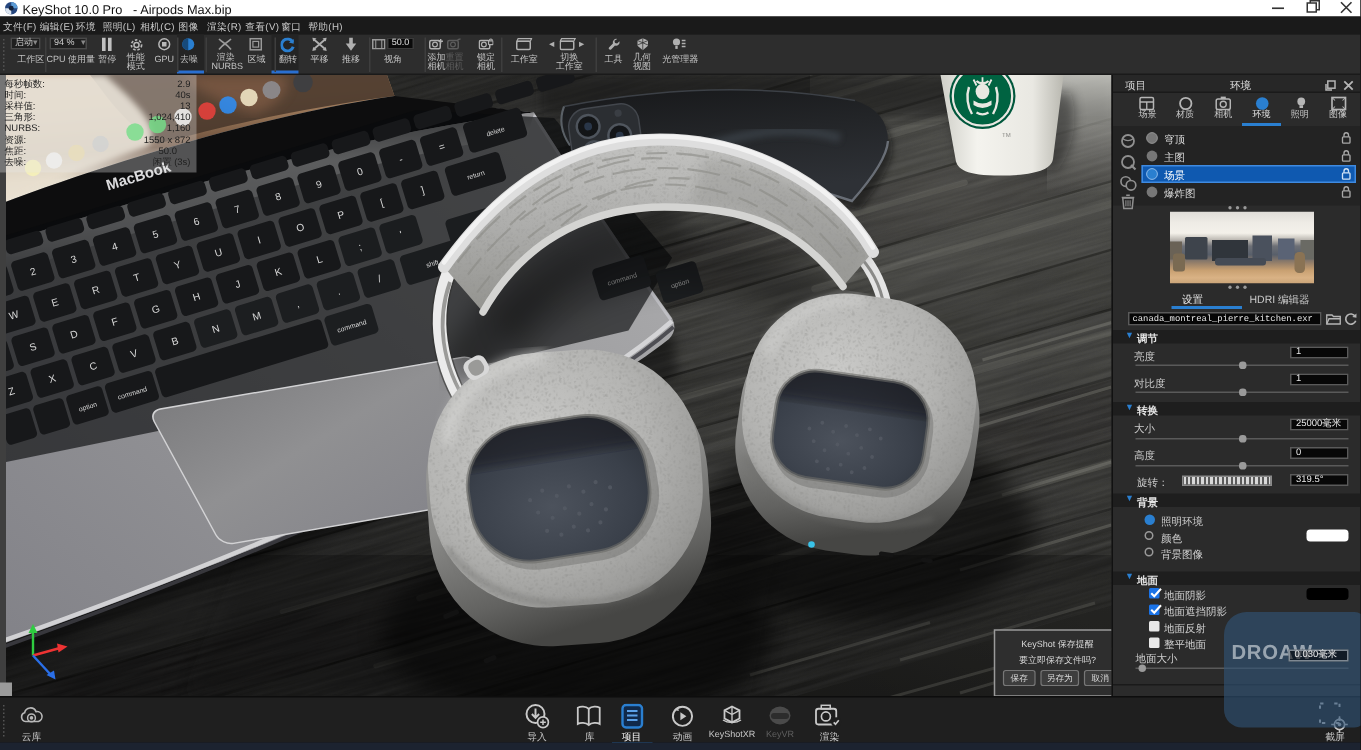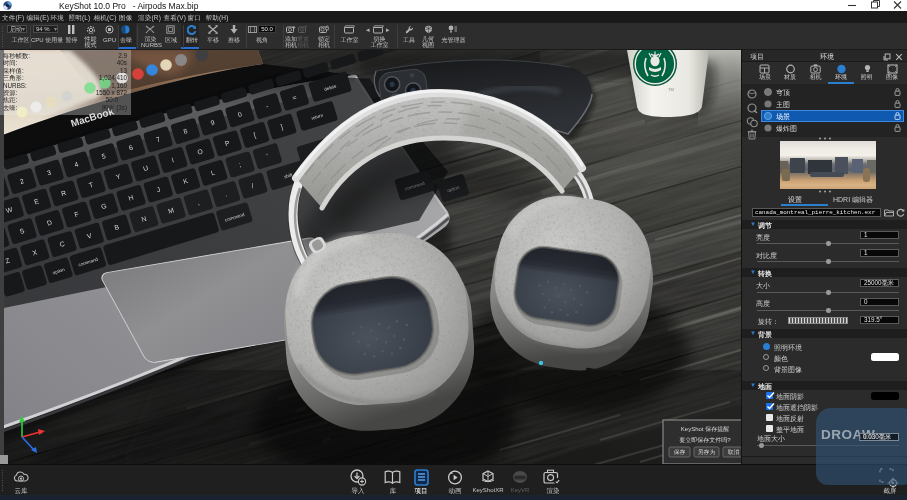--- a/index.html
+++ b/index.html
@@ -2,21 +2,21 @@
 <html><head>
 <meta charset="utf-8">
 <style>
   * { margin:0; padding:0; box-sizing:border-box; }
   html,body { width:907px; height:500px; overflow:hidden; background:#111; font-family:"Liberation Sans", sans-serif; }
   #app { position:relative; width:907px; height:500px; }
   .abs { position:absolute; }
 
   
   #titlebar { position:absolute; left:0; top:0; width:907px; height:11px; background:#ffffff; }
-  #titlebar .title { position:absolute; left:15px; top:0.5px; font-size:8.5px; color:#111; letter-spacing:0;margin-left:44px; }
+  #titlebar .title { position:absolute; left:15px; top:0.5px; font-size:8.5px; color:#111; letter-spacing:0; }
 
   
   #menubar { position:absolute; left:0; top:11px; width:907px; height:12px; background:#1a1a1a; color:#c9c9c9; font-size:6.5px; }
   #menubar span { position:absolute; top:3px; letter-spacing:0.2px; }
 
   
   #toolbar { position:absolute; left:0; top:23px; width:907px; height:27px; background:#2d2d2d; border-bottom:1px solid #1a1a1a; }
   .tsep { position:absolute; top:2px; width:1px; height:23px; background:#3e3e3e; }
   .tlabel { position:absolute; color:#c4c4c4; font-size:6px; line-height:5.8px; text-align:center; white-space:pre; }
 

